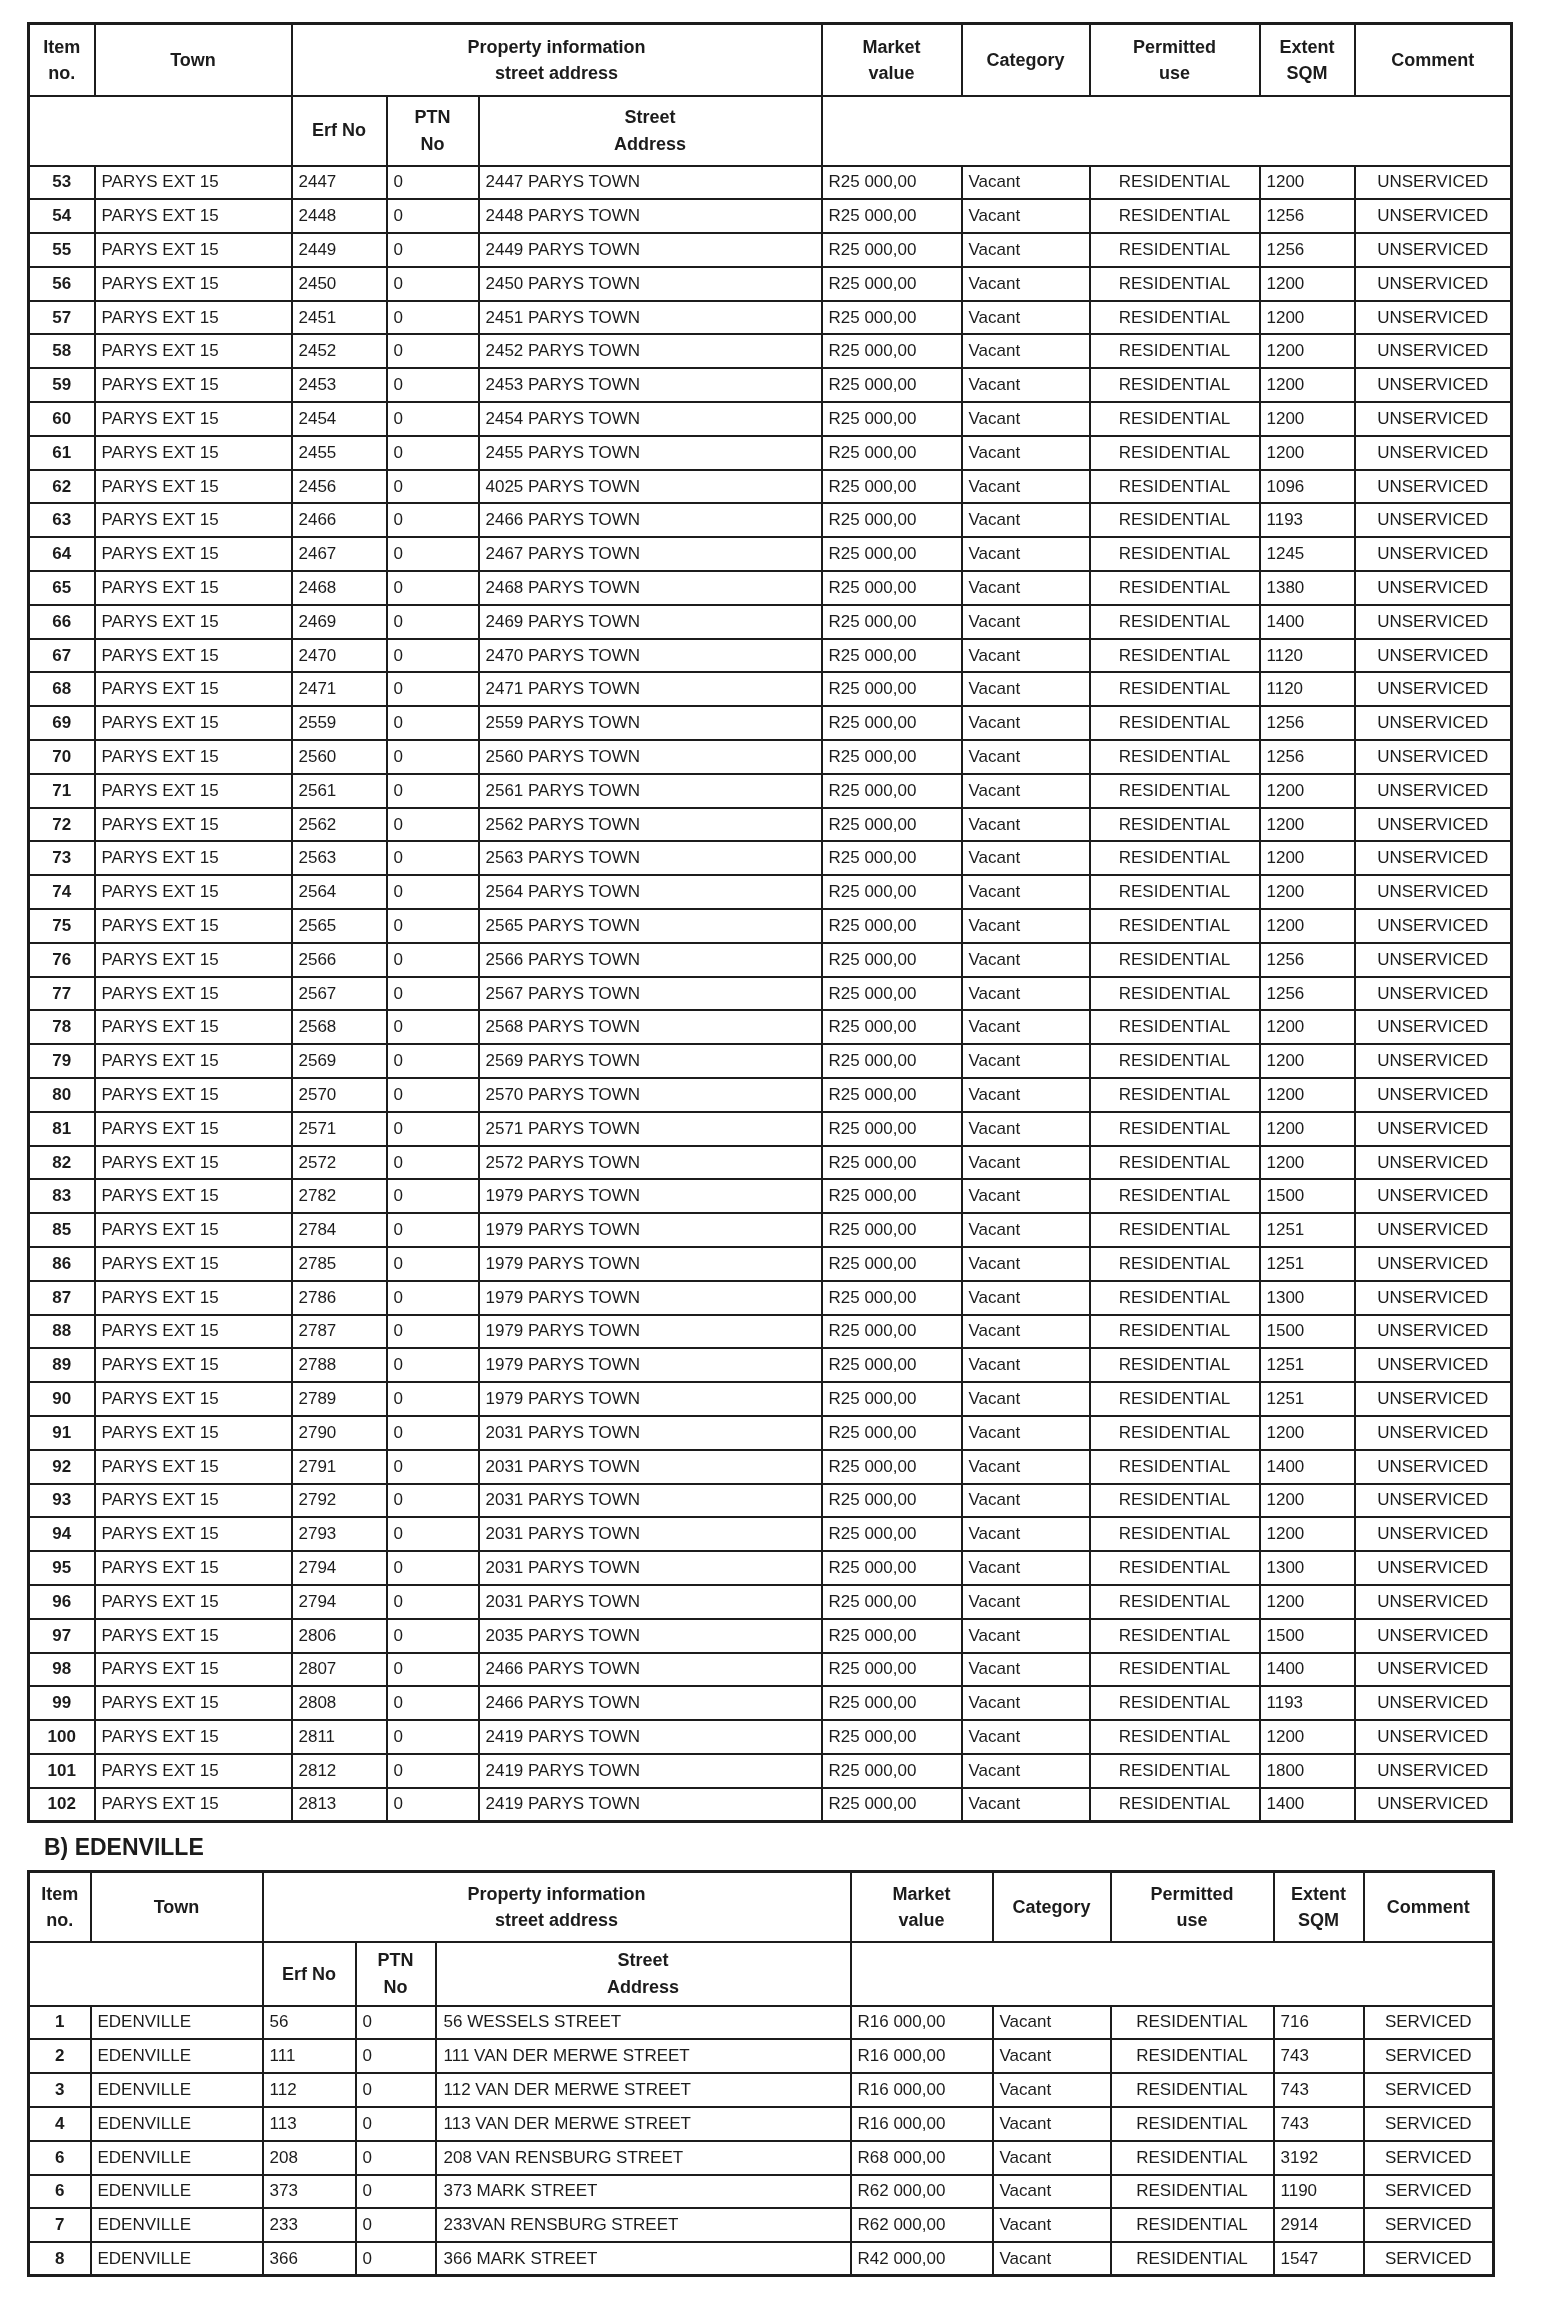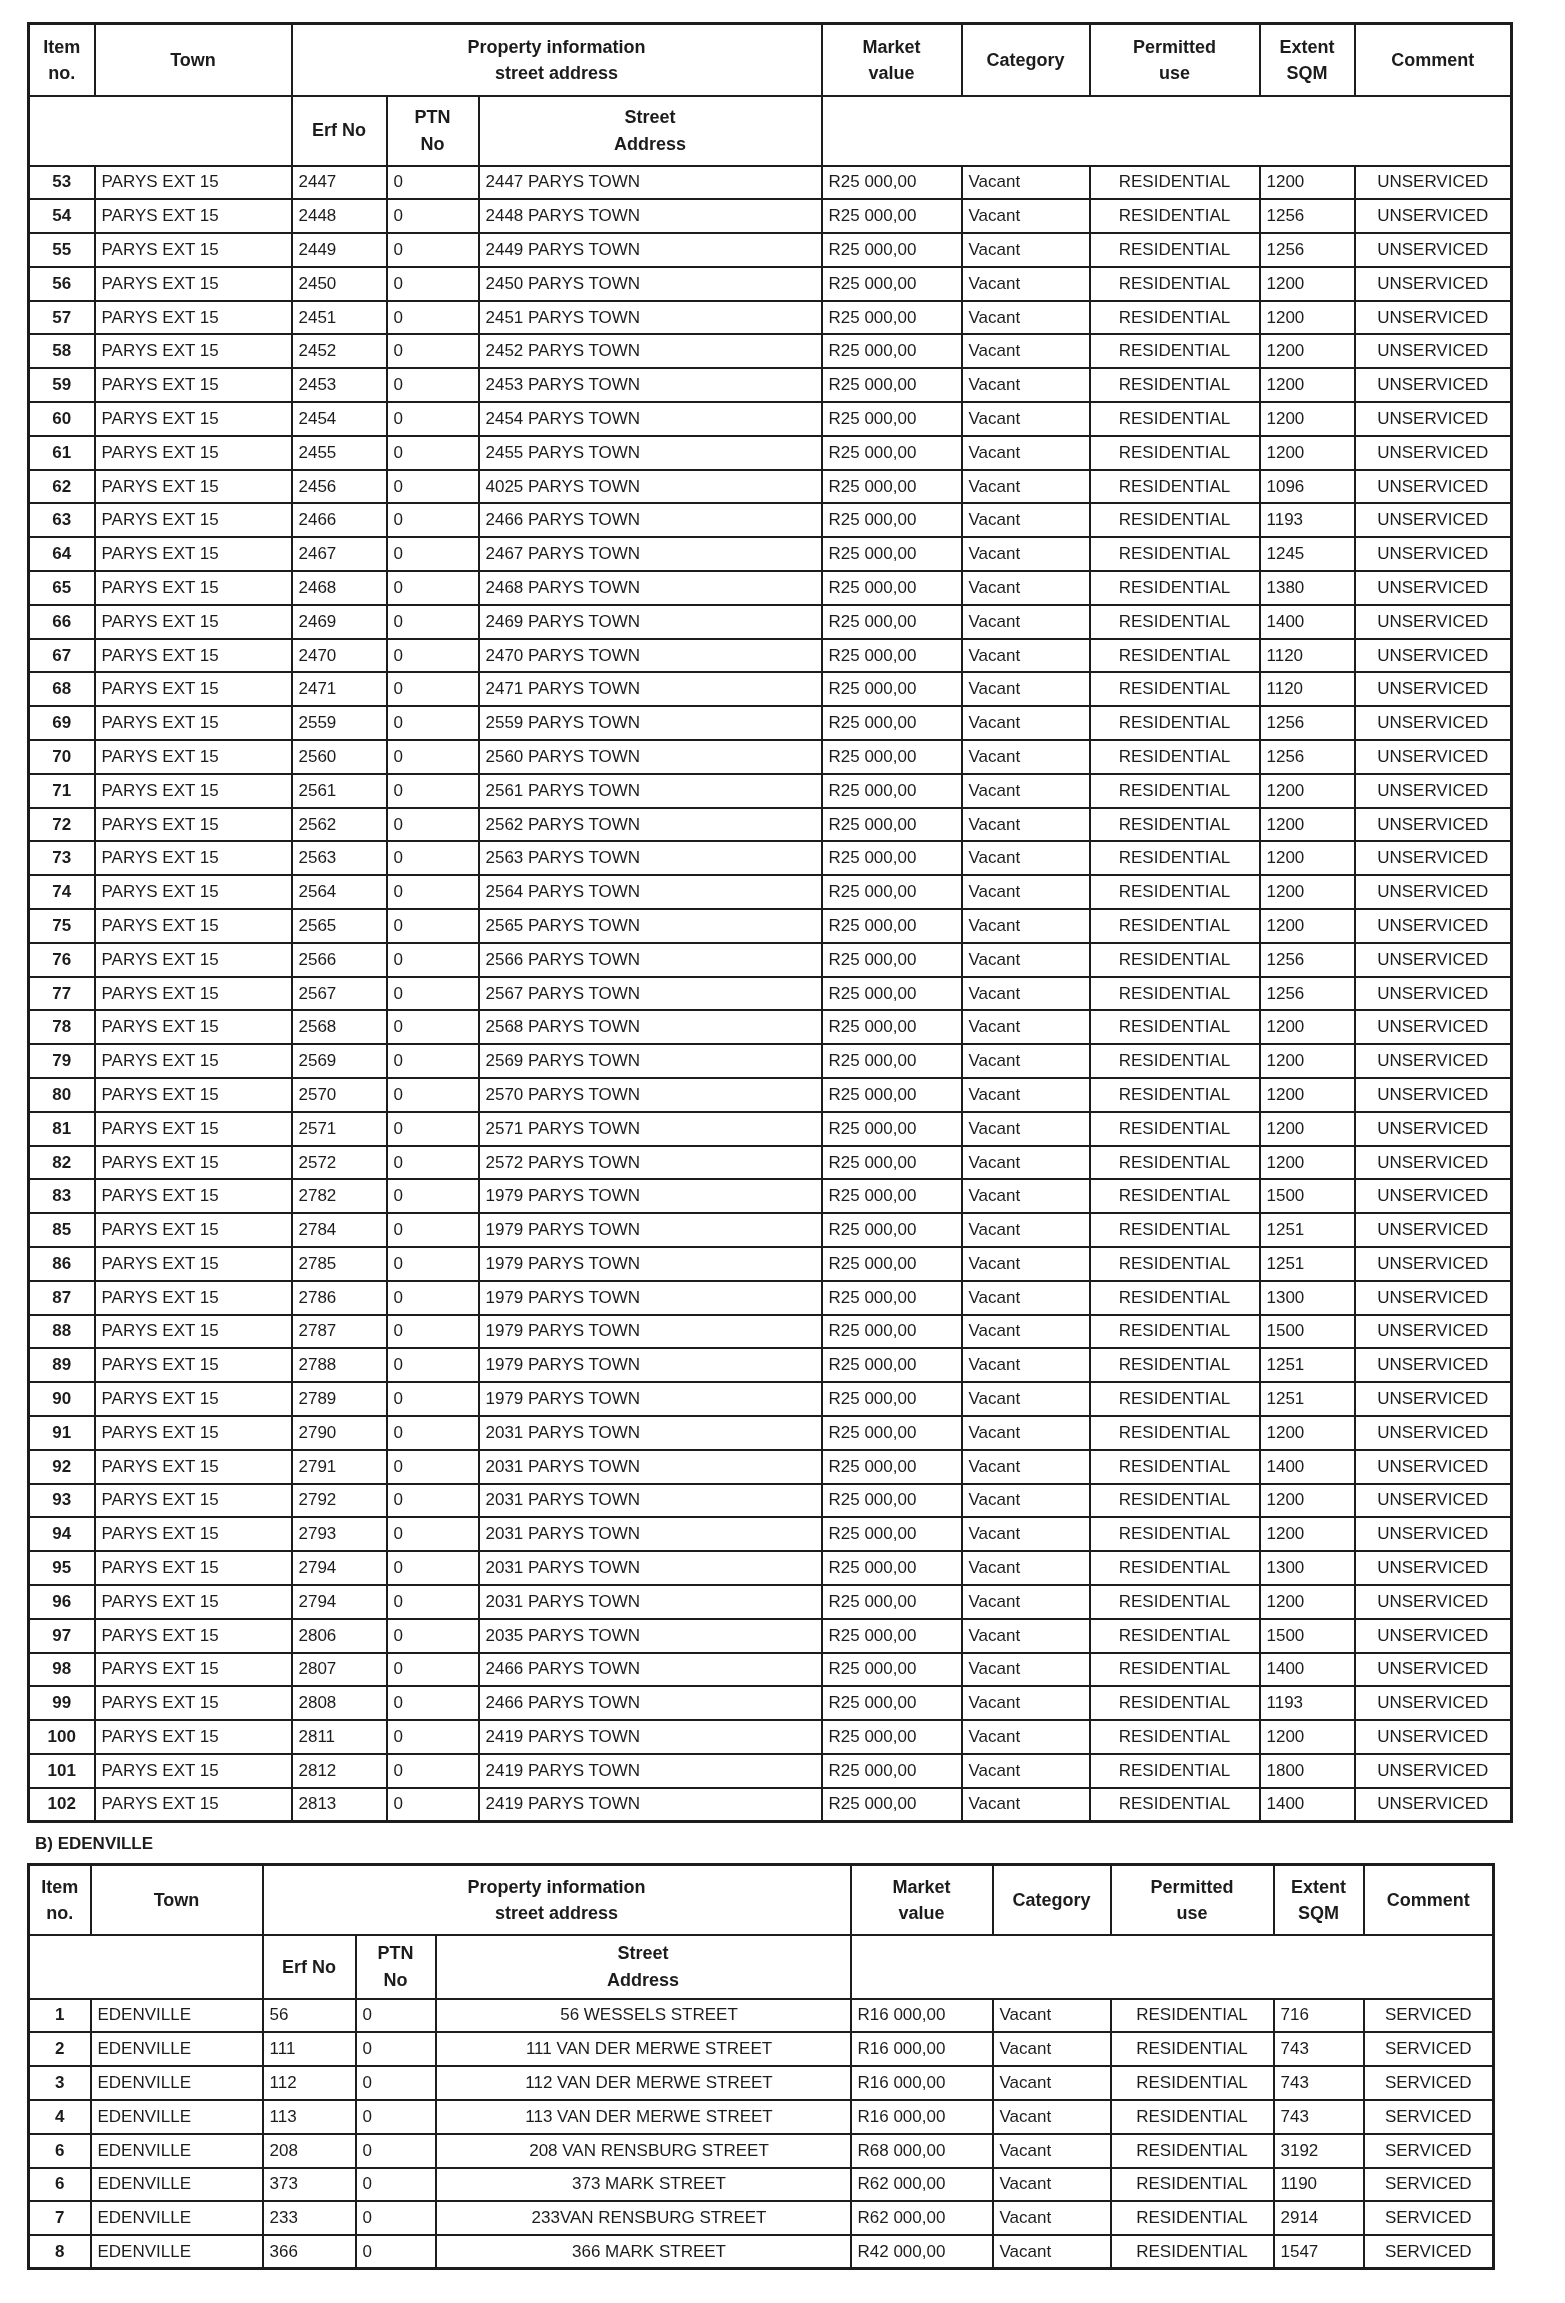--- a/index.html
+++ b/index.html
@@ -44,30 +44,30 @@
     font-size: 17px;
     height: 33.8px;
     padding: 1px 6px;
     vertical-align: middle;
   }
   td.c-item { font-weight: bold; text-align: center; padding: 1px 2px; }
   td.c-town { text-align: left; padding-left: 8px; }
   td.c-erf  { text-align: left; padding-left: 8px; }
   td.c-ptn  { text-align: left; padding-left: 8px; }
   td.c-street { text-align: left; padding-left: 13px; }
-  #edenville-table td.c-street { padding-left: 18px; text-align: center; }
+  #edenville-table td.c-street { padding-left: 7px; }
   td.c-market { text-align: left; padding-left: 11px; }
   td.c-cat { text-align: left; padding-left: 9px; }
   td.c-perm { text-align: center; padding: 1px 2px; margin-left: 12px; }
   td.c-ext { text-align: left; padding: 1px 2px; }
   td.c-comm { text-align: center; padding-left: 7px; padding-right: 2px; }
   .section-label {
-    font-size: 17px;
+    font-size: 23px;
     font-weight: bold;
-    margin: 11px 0 9px 8px;
+    margin: 11px 0 9px 17px;
   }
 </style>
 </head>
 <body>
 
 <div>
   <table class="prop-table" id="parys-table">
       <colgroup>
         <col style="width: 66px;">
         <col style="width: 197px;">

